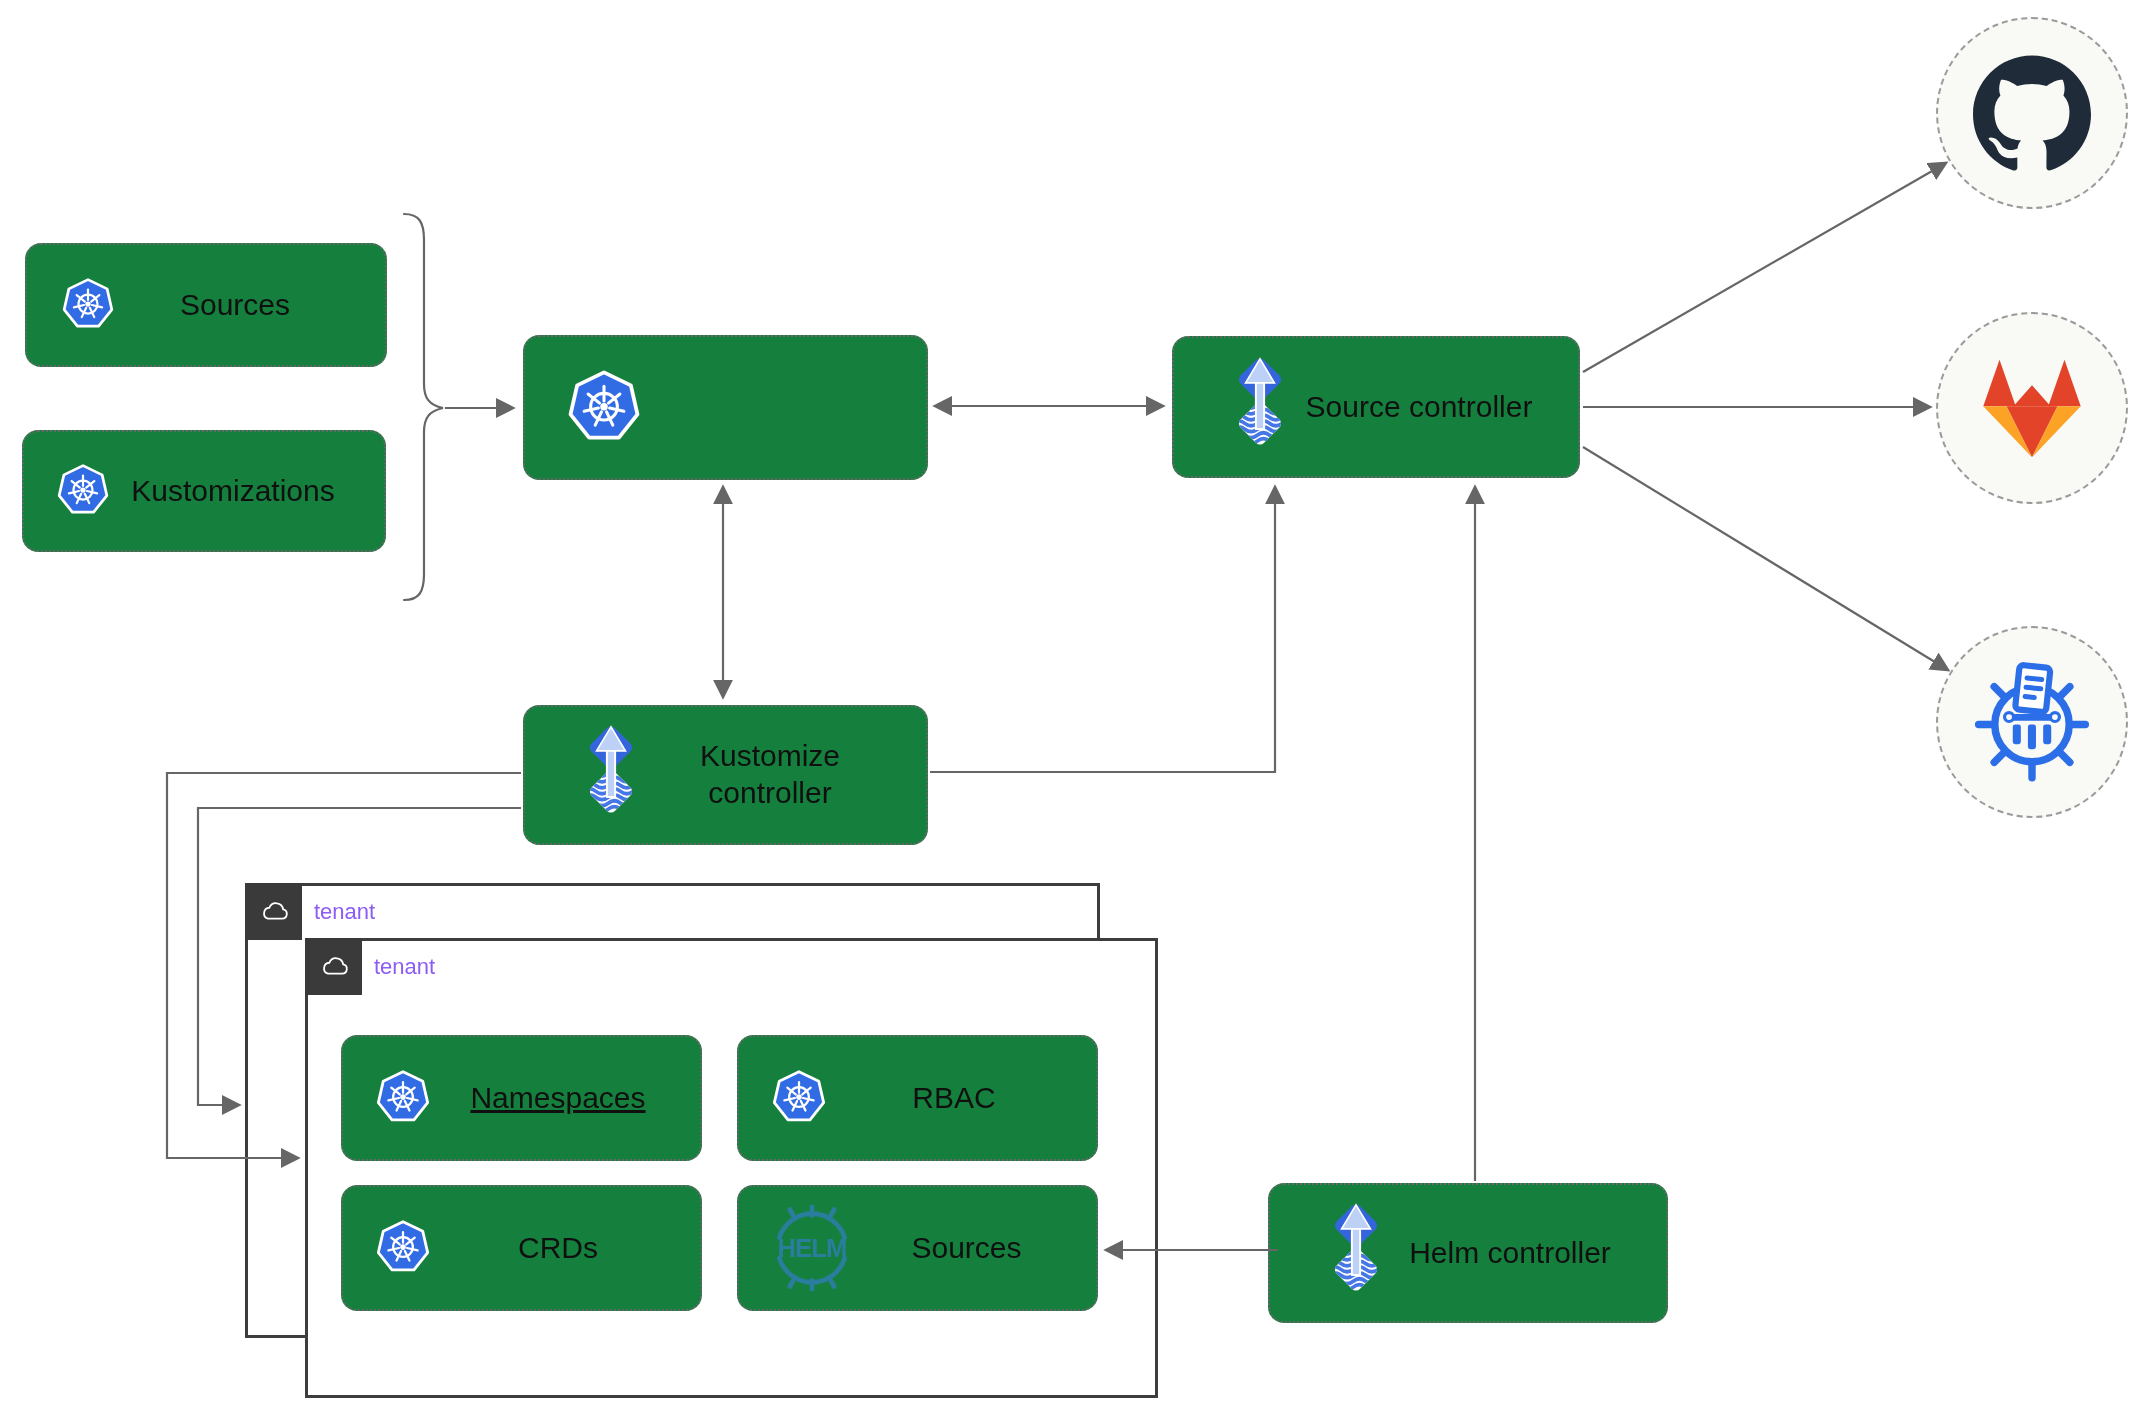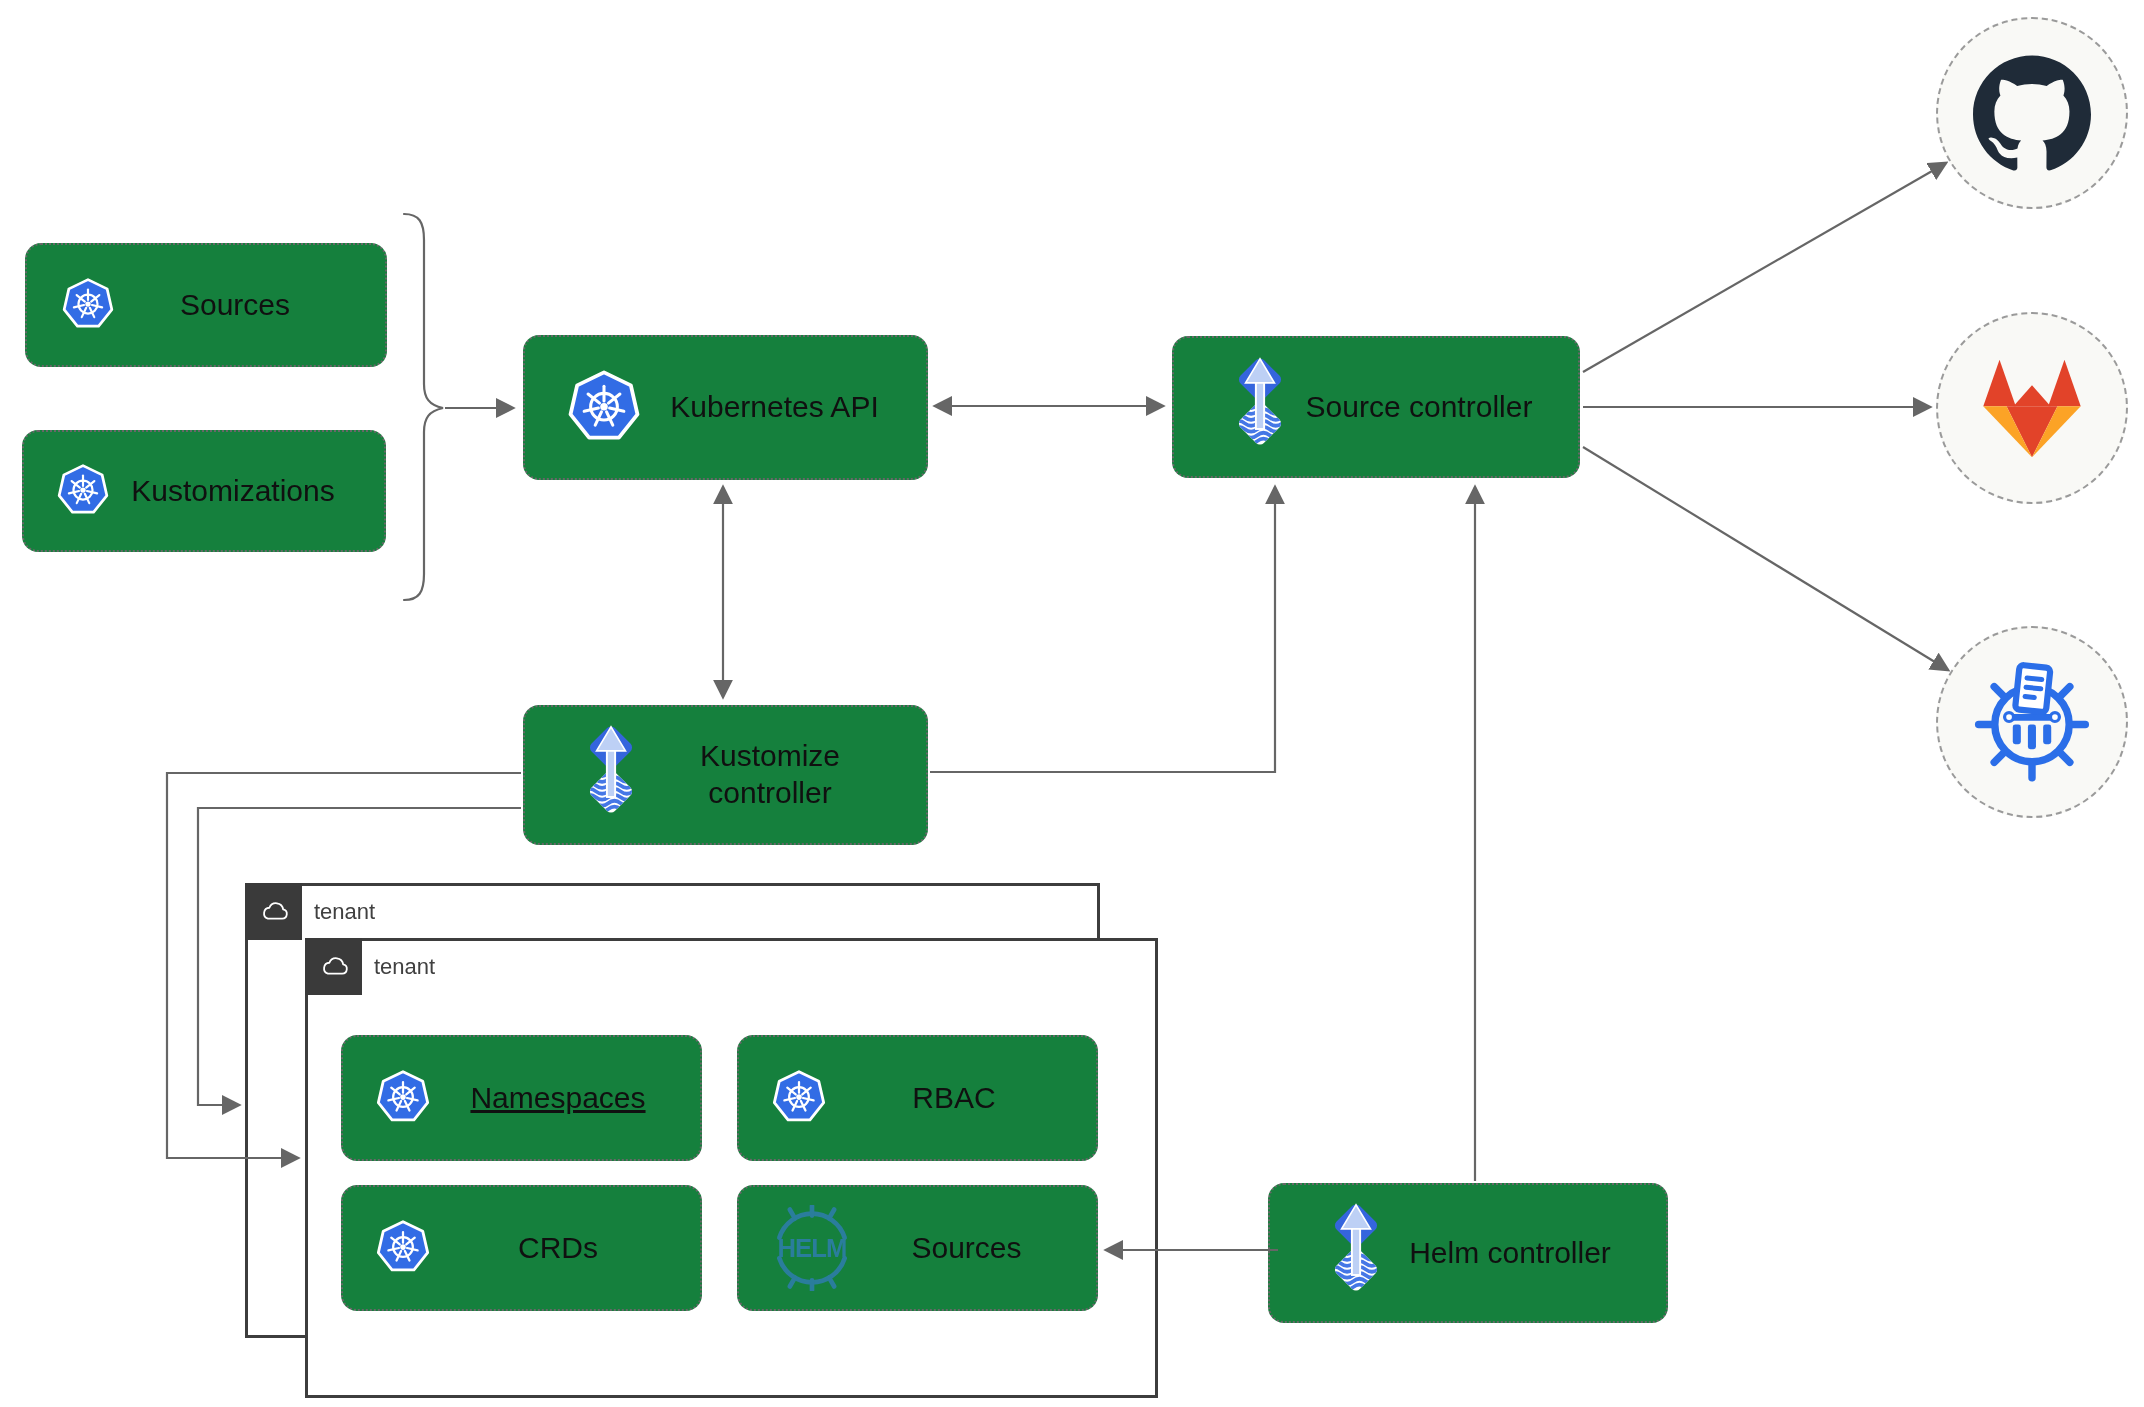--- a/index.html
+++ b/index.html
@@ -45,21 +45,21 @@
     top:-3px;left:-3px;
     width:57px;height:57px;
     background:#3a3a3a;
     display:flex;align-items:center;justify-content:center;
   }
   .tenant-name{
     position:absolute;
     top:-3px;left:66px;
     height:57px;
     display:flex;align-items:center;
-    font-size:22px;color:#404040;
+    font-size:22px;color:#8b5cf6;
   }
 
   
   .provider{
     position:absolute;
     width:192px;height:192px;
     border-radius:50%;
     background:#f9f9f6;
     border:2px dashed #9a9a9a;
     box-sizing:border-box;
@@ -208,21 +208,20 @@
     <svg class="icon" style="left:30px;" width="58" height="60">
         <use href="#sym-k8s"></use>
       </svg>
     <div class="label">Kustomizations</div>
   </div>
 
   <div class="node" style="left:523px;top:335px;width:405px;height:145px;">
     <svg class="icon" style="left:38px;" width="82" height="84">
         <use href="#sym-k8s"></use>
       </svg>
-    <div class="label" style="padding-left:110px;">Kubernetes API</div>
   </div>
 
   <div class="node" style="left:523px;top:705px;width:405px;height:140px;">
     <svg class="icon" style="left:42px;" width="88" height="108">
         <use href="#sym-flux"></use>
       </svg>
     <div class="label" style="padding-left:130px;max-width:230px;">Kustomize controller</div>
   </div>
 
   <div class="node" style="left:1172px;top:336px;width:408px;height:142px;">

